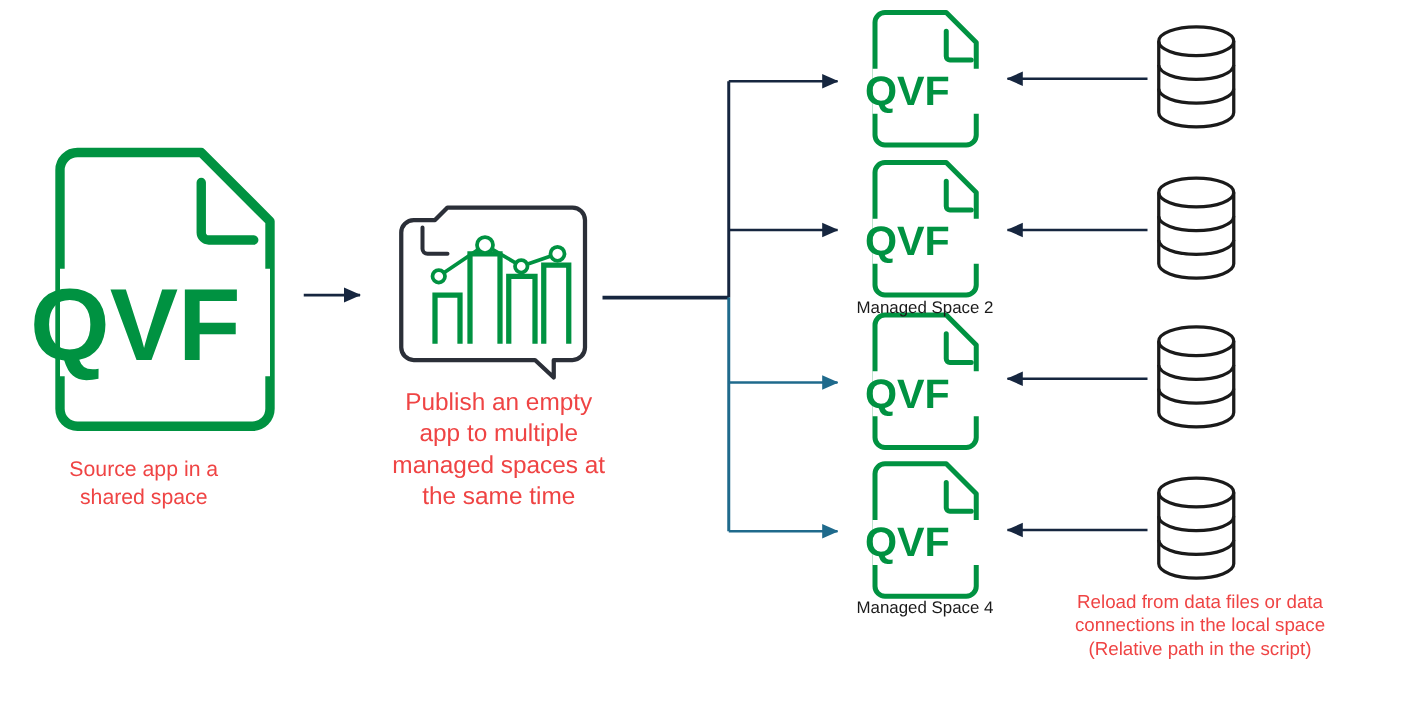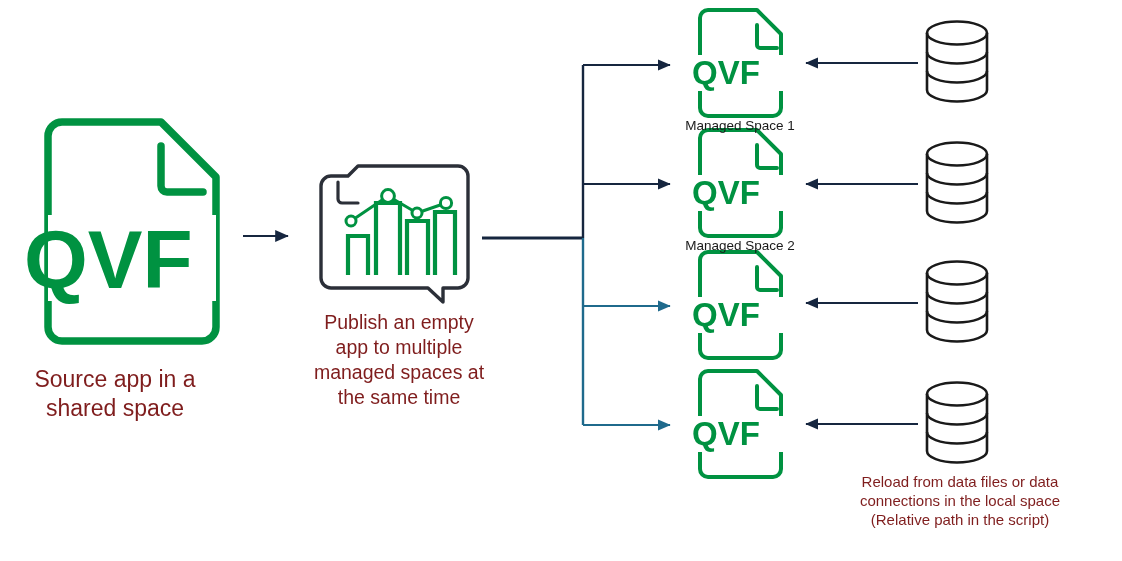--- a/index.html
+++ b/index.html
@@ -18,27 +18,27 @@
   }
   #stage > svg.layer {
     position: absolute;
     top: 0; left: 0;
     width: 1122px;
     height: 561px;
   }
   .cap {
     position: absolute;
     text-align: center;
-    color: #7f1d1d;
+    color: #ef4444;
     line-height: 1.28;
     white-space: pre-line;
   }
   .cap-source {
     left: 8px; top: 365px; width: 214px;
-    font-size: 23px;
+    font-size: 17px;
   }
   .cap-publish {
     left: 295px; top: 310px; width: 208px;
     font-size: 19.5px;
   }
   .cap-reload {
     left: 805px; top: 472px; width: 310px;
     font-size: 15px;
   }
   .ms-label {
@@ -193,20 +193,20 @@
   </svg>
 
   <div class="cap cap-source">Source app in a
 shared space</div>
 
   <div class="cap cap-publish">Publish an empty
 app to multiple
 managed spaces at
 the same time</div>
 
-  <div class="ms-label" style="left:655px; top:118px;">Managed Space 1</div>
   <div class="ms-label" style="left:655px; top:238px;">Managed Space 2</div>
+  <div class="ms-label" style="left:655px; top:478px;">Managed Space 4</div>
 
   <div class="cap cap-reload">Reload from data files or data
 connections in the local space
 (Relative path in the script)</div>
 
 </div>
 
 </body></html>

